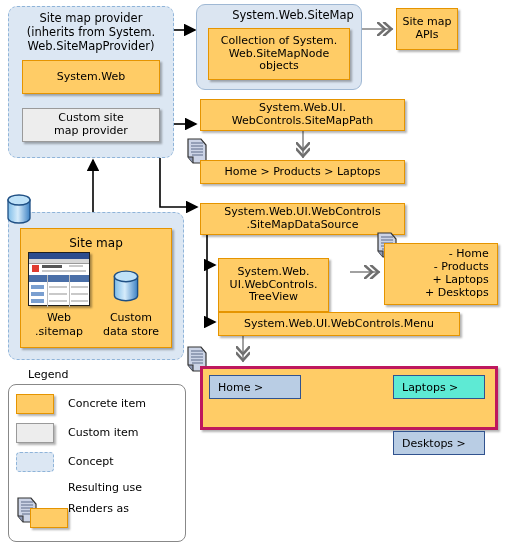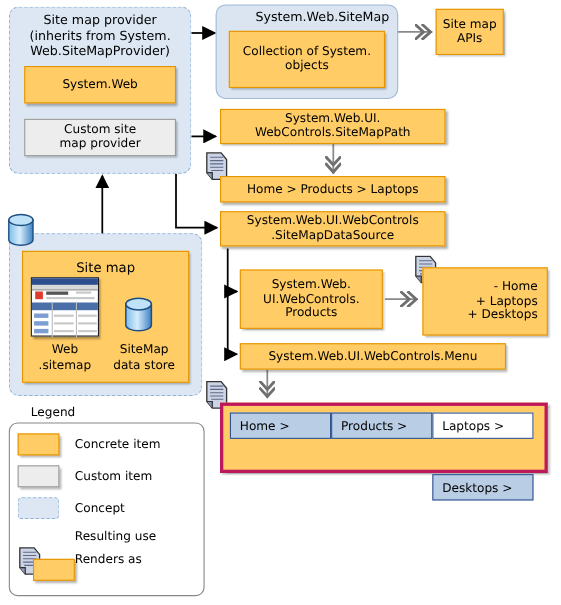--- a/index.html
+++ b/index.html
@@ -53,21 +53,21 @@
   .sw-custom{width:38px;height:20px;background:#ededed;border:1px solid #9a9a9a;box-shadow:2px 2px 2px rgba(0,0,0,.3);}
   .sw-concept{width:38px;height:20px;background:#dce7f3;border:1px dashed #8fb4d9;border-radius:4px;}
 
   
   .menu-wrap{background:#ffcc66;border:3px solid #be185d;box-shadow:2px 2px 2px rgba(0,0,0,.30);}
   .menu-cell{
     position:absolute;box-sizing:border-box;
     background:#b9cde4;border:1px solid #31538f;
     display:flex;align-items:center;padding-left:8px;font-size:11px;
   }
-  .menu-cell.light{background:#ffffff;text-align:center;}
+  .menu-cell.light{background:#5eead4;text-align:center;}
 
   
   .winicon{position:absolute;box-sizing:border-box;background:#fff;border:1px solid #1f1f1f;box-shadow:2px 2px 2px rgba(0,0,0,.35);}
   .win-tb{position:absolute;left:0;top:0;right:0;height:6px;background:#2c4d8e;}
   .win-tb2{position:absolute;left:0;top:6px;right:0;height:4px;background:#d7d7d7;border-bottom:1px solid #9a9a9a;}
   .win-hdr{position:absolute;left:0;right:0;height:7px;background:#4a6fa8;}
   .win-ln{position:absolute;height:2px;background:#c9c9c9;}
   .win-bl{position:absolute;height:4px;background:#7a9fd0;}
   .win-rule{position:absolute;width:1px;background:#bdbdbd;}
   .win-logo{position:absolute;width:8px;height:8px;background:#e03b2f;}
@@ -127,20 +127,21 @@
       <div>Custom site</div>
       <div>map provider</div>
     </div>
   </div>
 
   <div class="abs concept-solid" style="left:196px;top:4px;width:166px;height:86px;"></div>
   <div class="abs ttl" style="left:198px;top:9px;width:190px;font-size:11.5px;">System.Web.SiteMap</div>
   <div class="abs concrete" style="left:208px;top:28px;width:142px;height:52px;">
     <div>
       <div>Collection of System.</div>
+      <div>Web.SiteMapNode</div>
       <div>objects</div>
     </div>
   </div>
 
   <div class="abs concrete" style="left:396px;top:8px;width:62px;height:42px;">
     <div>
       <div>Site map</div>
       <div>APIs</div>
     </div>
   </div>
@@ -161,50 +162,51 @@
       <line x1="5" y1="11" x2="17" y2="11"></line>
         <line x1="5" y1="14" x2="17" y2="14"></line>
       <line x1="6" y1="17" x2="17" y2="17"></line>
     </g>
   </svg>
 
   <div class="abs concrete" style="left:200px;top:160px;width:205px;height:24px;">
     <div>Home &gt; Products &gt; Laptops</div>
   </div>
 
-  <div class="abs concrete" style="left:200px;top:192px;width:205px;height:32px;">
+  <div class="abs concrete" style="left:200px;top:203px;width:205px;height:32px;">
     <div>
       <div>System.Web.UI.WebControls</div>
       <div>.SiteMapDataSource</div>
     </div>
   </div>
 
-  <div class="abs concrete" style="left:218px;top:245px;width:130px;height:54px;">
+  <div class="abs concrete" style="left:218px;top:258px;width:111px;height:54px;">
     <div>
       <div>System.Web.</div>
       <div>UI.WebControls.</div>
-      <div>Products</div>
+      <div>TreeView</div>
     </div>
   </div>
 
   <svg class="abs" style="left:376px;top:232px;width:22px;height:28px;" viewBox="0 0 22 28">
     <path d="M2,1 L15,1 L20,7 L20,25 L7,25 L2,19 Z" fill="#ccd4e6" stroke="#333" stroke-width="1.2"></path>
     <path d="M2,19 L7,19 L7,25" fill="#8e99b5" stroke="#333" stroke-width="1.1"></path>
     <g stroke="#5d6a88" stroke-width="1">
       <line x1="5" y1="5" x2="17" y2="5"></line>
         <line x1="5" y1="8" x2="17" y2="8"></line>
       <line x1="5" y1="11" x2="17" y2="11"></line>
         <line x1="5" y1="14" x2="17" y2="14"></line>
       <line x1="6" y1="17" x2="17" y2="17"></line>
     </g>
   </svg>
 
   <div class="abs concrete" style="left:384px;top:243px;width:114px;height:62px;justify-content:flex-start;">
     <div style="text-align:right;padding-left:12px;">
       <div style="padding-left:0px;">- Home</div>
+      <div style="padding-left:14px;">- Products</div>
       <div style="padding-left:28px;">+ Laptops</div>
       <div style="padding-left:28px;">+ Desktops</div>
     </div>
   </div>
 
   <div class="abs concrete" style="left:218px;top:312px;width:242px;height:24px;">
     <div>System.Web.UI.WebControls.Menu</div>
   </div>
 
   <svg class="abs" style="left:186px;top:346px;width:22px;height:28px;" viewBox="0 0 22 28">
@@ -215,23 +217,20 @@
         <line x1="5" y1="8" x2="17" y2="8"></line>
       <line x1="5" y1="11" x2="17" y2="11"></line>
         <line x1="5" y1="14" x2="17" y2="14"></line>
       <line x1="6" y1="17" x2="17" y2="17"></line>
     </g>
   </svg>
 
   <div class="abs menu-wrap" style="left:200px;top:366px;width:298px;height:64px;">
     <div class="menu-cell" style="left:6px;top:6px;width:92px;height:24px;">
       <span>Home &gt;</span>
-    </div>
-    <div class="menu-cell" style="left:98px;top:6px;width:92px;height:24px;">
-      <span>Products &gt;</span>
     </div>
     <div class="menu-cell light" style="left:190px;top:6px;width:92px;height:24px;">
       <span>Laptops &gt;</span>
     </div>
     <div class="menu-cell" style="left:190px;top:30px;width:92px;height:24px;margin-top:32px;">
       <span>Desktops &gt;</span>
     </div>
   </div>
 
   <div class="abs concept" style="left:8px;top:212px;width:176px;height:148px;"></div>
@@ -276,21 +275,21 @@
   </div>
 
   <div class="abs txt" style="left:28px;top:312px;width:62px;">Web</div>
   <div class="abs txt" style="left:28px;top:326px;width:62px;">.sitemap</div>
 
   <svg class="abs" style="left:110px;top:268px;width:32px;height:38px;" viewBox="0 0 30 36">
     <path d="M4,8 L4,26 a11,5 0 0 0 22,0 L26,8 Z" fill="url(#cylg)" stroke="#1e4f84" stroke-width="1.3"></path>
     <ellipse cx="15" cy="8" rx="11" ry="5" fill="#bfe2f8" stroke="#1e4f84" stroke-width="1.3"></ellipse>
   </svg>
 
-  <div class="abs txt" style="left:96px;top:312px;width:70px;">SiteMap</div>
+  <div class="abs txt" style="left:96px;top:312px;width:70px;">Custom</div>
   <div class="abs txt" style="left:96px;top:326px;width:70px;">data store</div>
 
   <div class="abs legend-title" style="left:12px;top:368px;">Legend</div>
 
   <div class="abs legend-box" style="left:8px;top:384px;width:178px;height:158px;"></div>
 
   <div class="abs sw-concrete" style="left:16px;top:394px;"></div>
   <div class="abs" style="left:68px;top:397px;">Concrete item</div>
 
   <div class="abs sw-custom" style="left:16px;top:423px;"></div>

